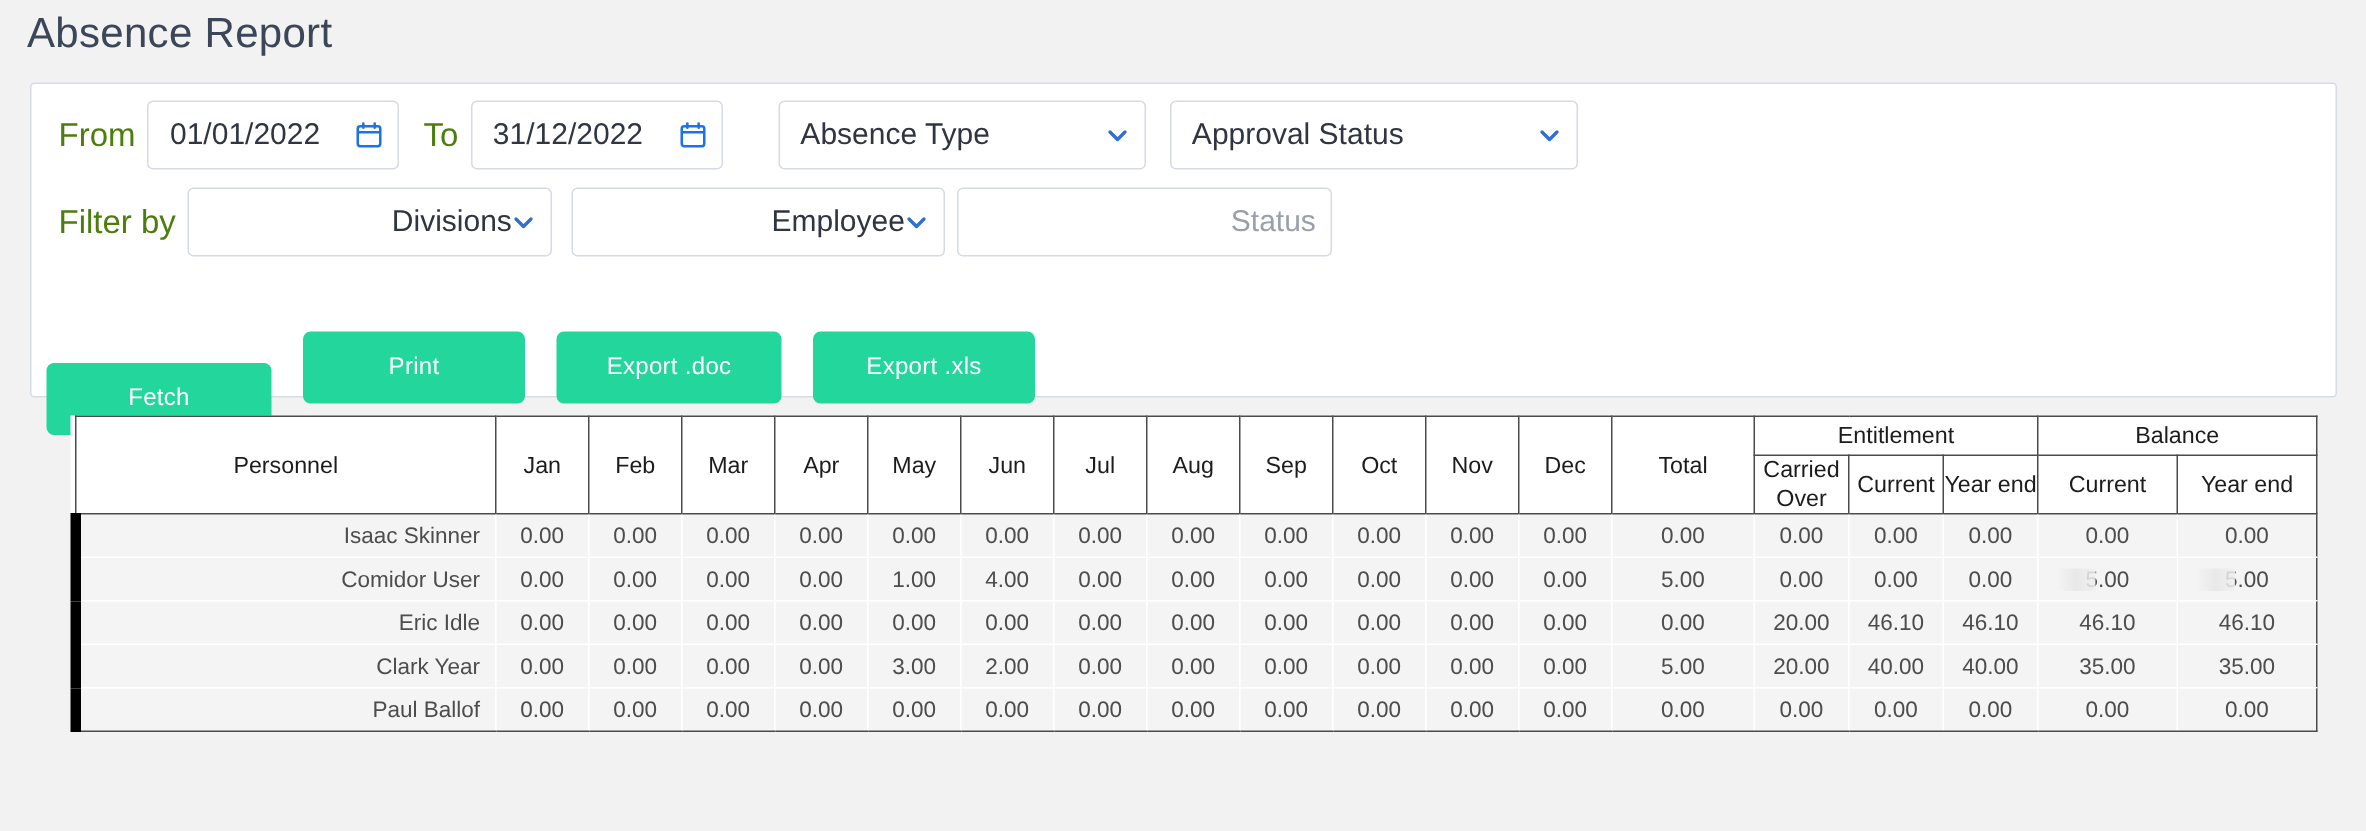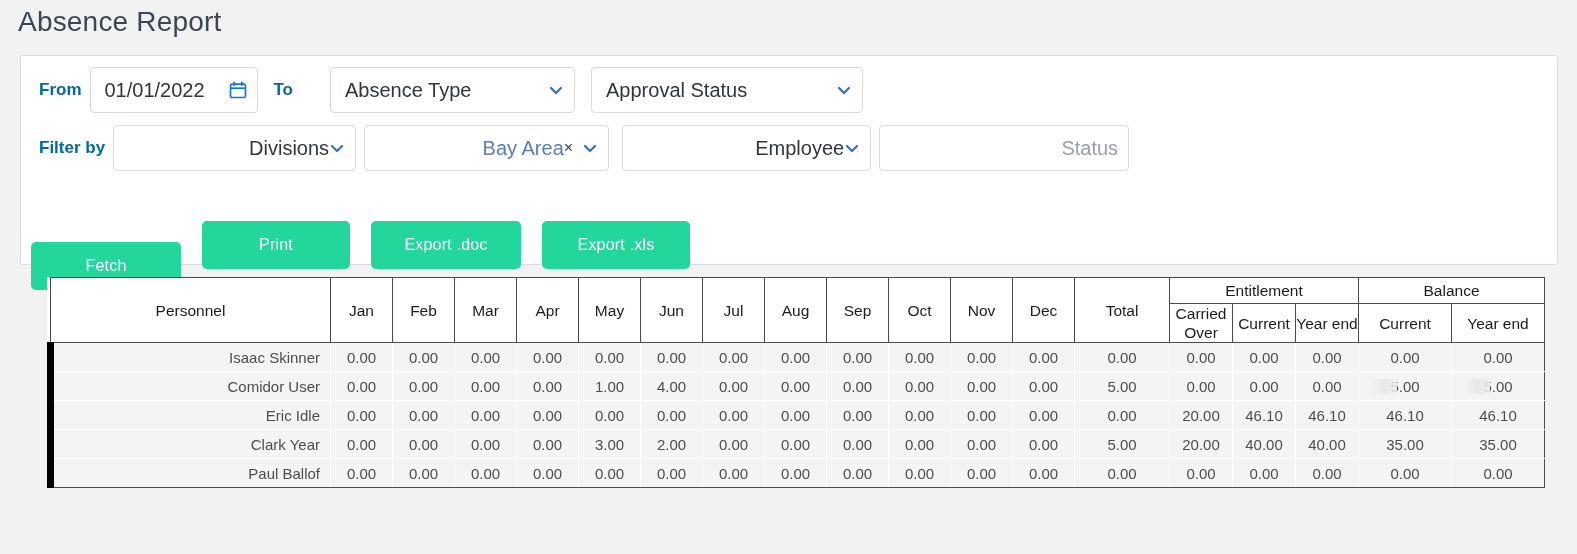--- a/index.html
+++ b/index.html
@@ -49,23 +49,23 @@
     left: 10px; top: 69px;
     display: flex; align-items: center; text-align: right;
   }
   .row-buttons {
     position: absolute;
     left: 2px; top: 143px;
     display: flex; align-items: center;
   }
 
   .inline-label {
-    font-size: 17px;
-    color: #0369a1;
-    font-weight: 700;
+    font-size: 22px;
+    color: #4d7c0f;
+    font-weight: 400;
     padding: 0 8px;
     white-space: nowrap;
   }
 
   
   .field {
     position: relative;
     height: 46px;
     border: 1px solid #d5dae3;
     border-radius: 4px;
@@ -211,20 +211,31 @@
             <rect x="1.5" y="3.2" width="15" height="13.3" rx="1.6" fill="none" stroke="#1a73e8" stroke-width="1.7"></rect>
             <line x1="1.5" y1="7.2" x2="16.5" y2="7.2" stroke="#1a73e8" stroke-width="1.7"></line>
             <line x1="5.2" y1="1.3" x2="5.2" y2="4.2" stroke="#1a73e8" stroke-width="1.7" stroke-linecap="round"></line>
             <line x1="12.8" y1="1.3" x2="12.8" y2="4.2" stroke="#1a73e8" stroke-width="1.7" stroke-linecap="round"></line>
           </svg>
         </span>
       </div>
 
       <span class="inline-label">To</span>
 
+      <div class="field w-date">
+        <span class="val">31/12/2022</span>
+        <span class="icon-cal">
+          <svg viewBox="0 0 18 18" width="18" height="18" aria-hidden="true">
+            <rect x="1.5" y="3.2" width="15" height="13.3" rx="1.6" fill="none" stroke="#1a73e8" stroke-width="1.7"></rect>
+            <line x1="1.5" y1="7.2" x2="16.5" y2="7.2" stroke="#1a73e8" stroke-width="1.7"></line>
+            <line x1="5.2" y1="1.3" x2="5.2" y2="4.2" stroke="#1a73e8" stroke-width="1.7" stroke-linecap="round"></line>
+            <line x1="12.8" y1="1.3" x2="12.8" y2="4.2" stroke="#1a73e8" stroke-width="1.7" stroke-linecap="round"></line>
+          </svg>
+        </span>
+      </div>
 
       <div class="field w-sel-at" style="margin-left:29px;">
         <span class="val">Absence Type</span>
         <span class="icon-chev">
           <svg viewBox="0 0 16 16" width="16" height="16" aria-hidden="true">
             <polyline points="3,6 8,11 13,6" fill="none" stroke="#2f6fd0" stroke-width="2.2" stroke-linecap="round" stroke-linejoin="round"></polyline>
           </svg>
         </span>
       </div>
 
@@ -243,29 +254,20 @@
 
       <div class="field w-div">
         <span class="val">Divisions</span>
         <span class="icon-chev">
           <svg viewBox="0 0 16 16" width="16" height="16" aria-hidden="true">
             <polyline points="3,6 8,11 13,6" fill="none" stroke="#2f6fd0" stroke-width="2.2" stroke-linecap="round" stroke-linejoin="round"></polyline>
           </svg>
         </span>
       </div>
 
-      <div class="field w-bay">
-        <span class="val chip-text">Bay Area</span>
-        <span class="icon-x">×</span>
-        <span class="icon-chev">
-          <svg viewBox="0 0 16 16" width="16" height="16" aria-hidden="true">
-            <polyline points="3,6 8,11 13,6" fill="none" stroke="#2f6fd0" stroke-width="2.2" stroke-linecap="round" stroke-linejoin="round"></polyline>
-          </svg>
-        </span>
-      </div>
 
       <div class="field w-emp" style="margin-left:5px;">
         <span class="val">Employee</span>
         <span class="icon-chev">
           <svg viewBox="0 0 16 16" width="16" height="16" aria-hidden="true">
             <polyline points="3,6 8,11 13,6" fill="none" stroke="#2f6fd0" stroke-width="2.2" stroke-linecap="round" stroke-linejoin="round"></polyline>
           </svg>
         </span>
       </div>
 

